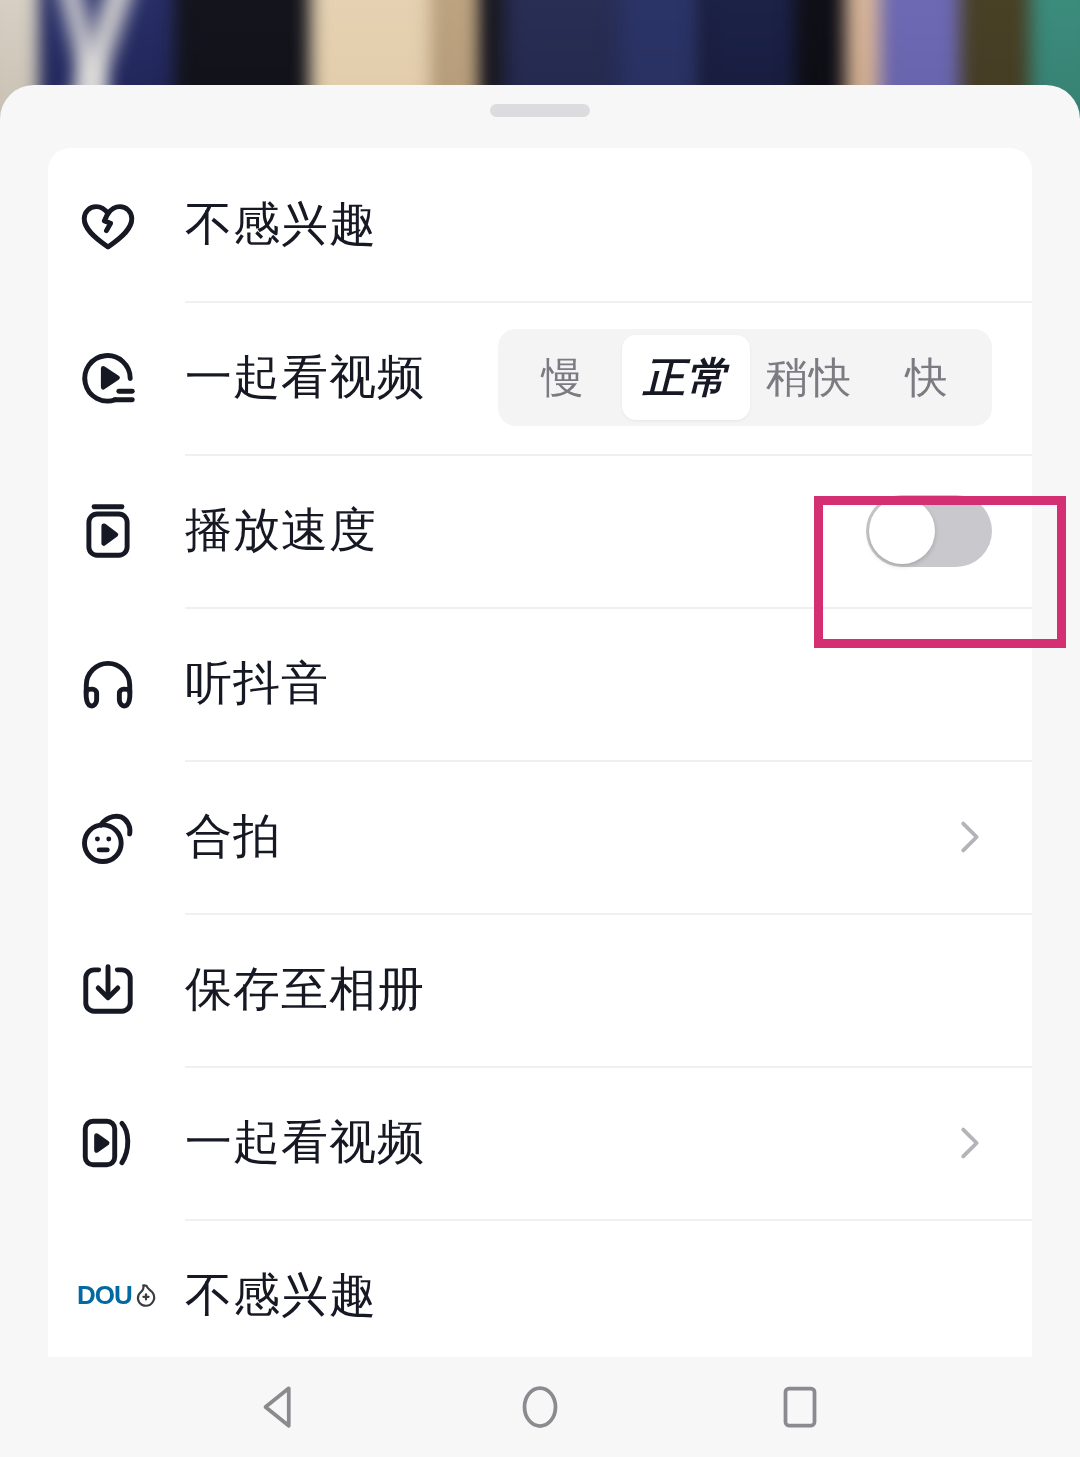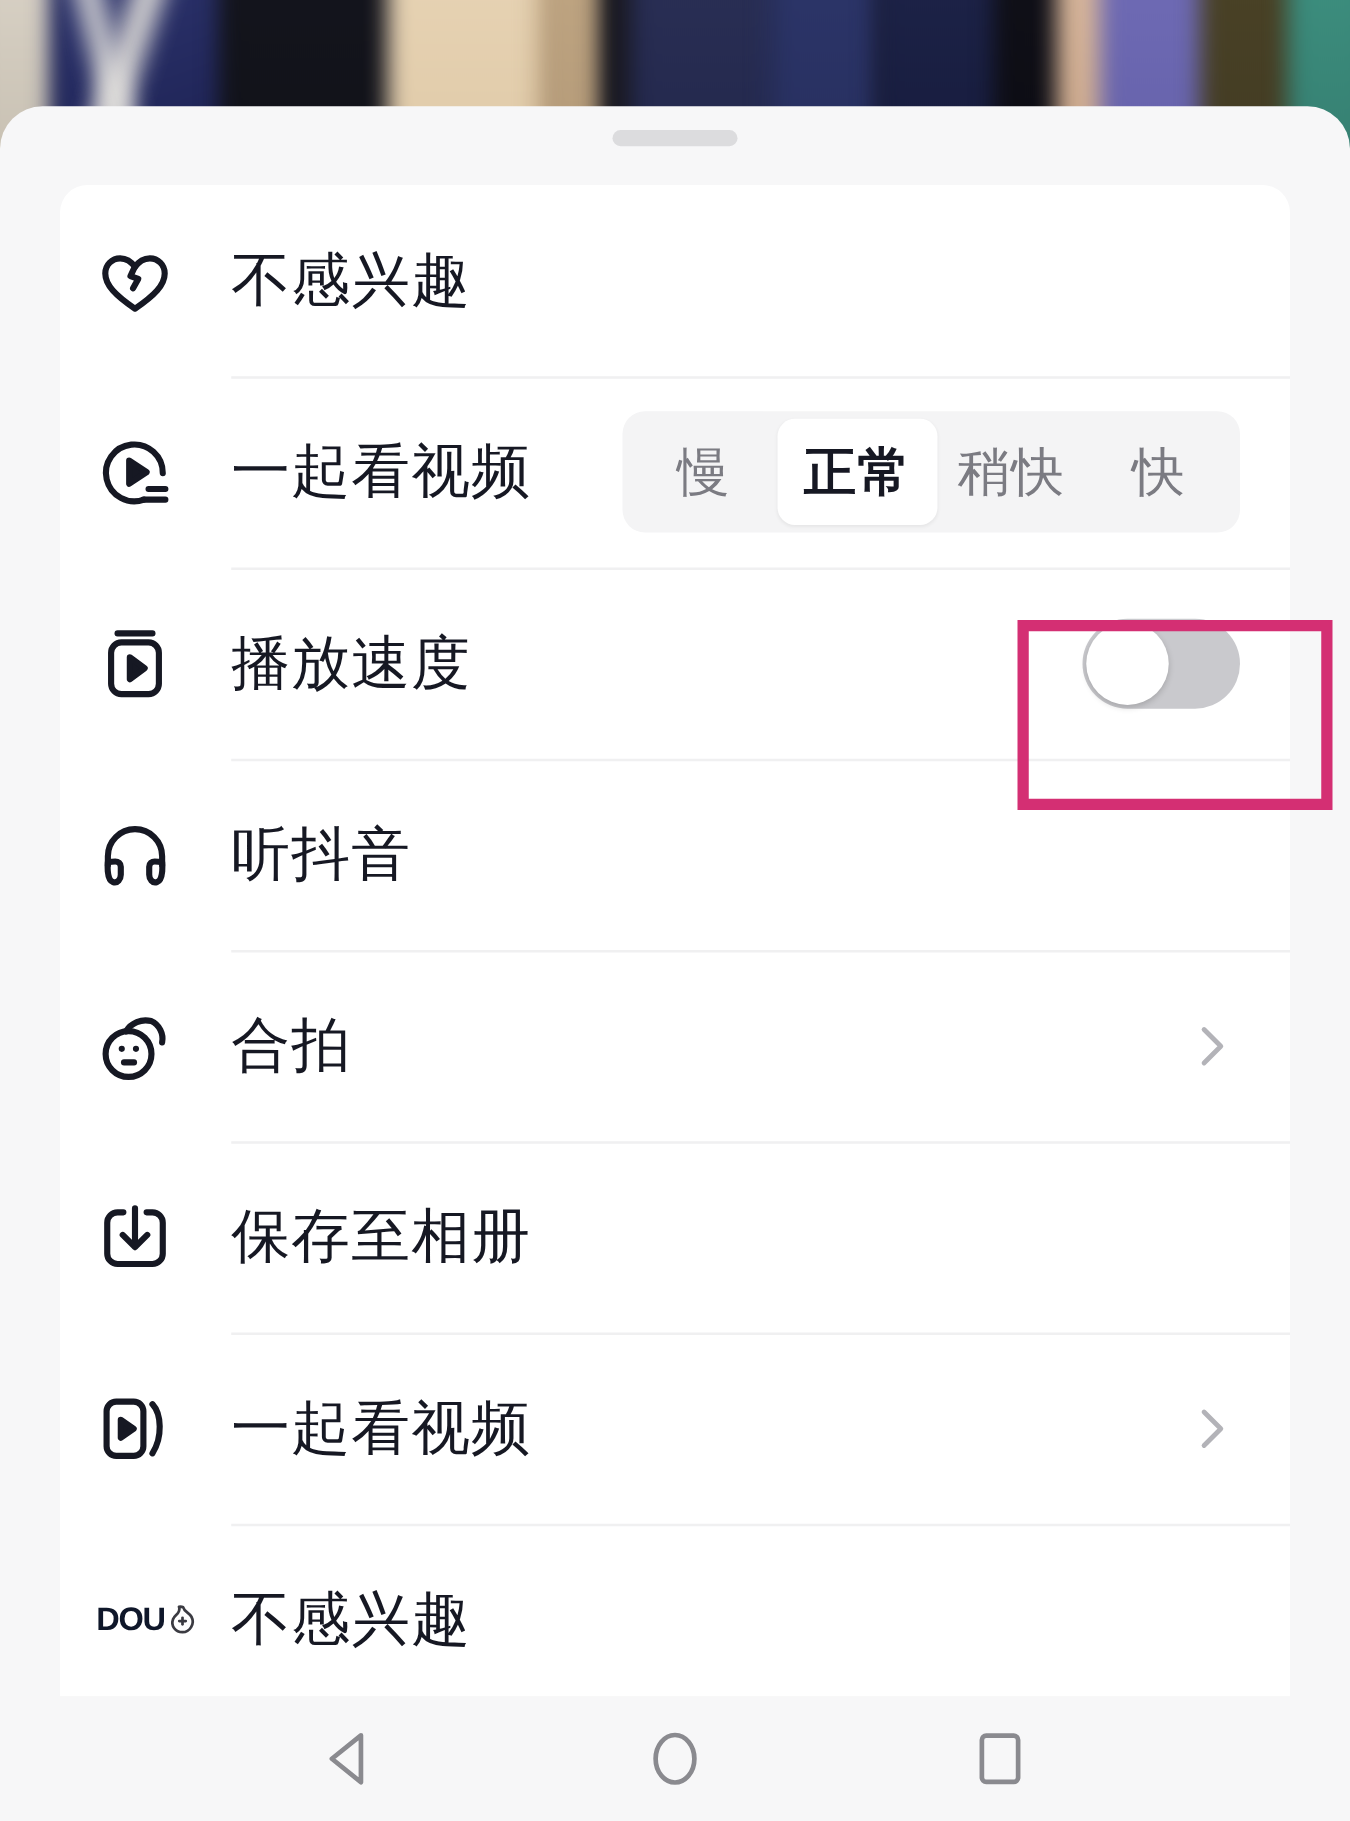--- a/index.html
+++ b/index.html
@@ -74,20 +74,21 @@
   .seg {
     display:flex; align-items:center; justify-content:center;
     height:85px; min-width:118px; padding:0 16px;
     font-size:42px; color:#7b7b82; letter-spacing:1px;
     border-radius:14px;
   }
   .seg.selected {
     background:#ffffff; color:#161823; font-weight:700;
     min-width:128px;
     box-shadow:0 1px 3px rgba(0,0,0,.06);
+    font-style:italic;
   }
 
   
   .toggle {
     position:relative; width:126px; height:72px;
     border-radius:36px; background:#c9c9cd;
   }
   .toggle .knob {
     position:absolute; top:3px; left:3px;
     width:66px; height:66px; border-radius:50%;
@@ -110,21 +111,21 @@
   .navbar {
     position:absolute; left:0; bottom:0; width:1080px; height:100px;
     background:#f7f7f8;
     display:flex; align-items:center; justify-content:center; gap:170px;
   }
   .navbar .nav-btn { display:flex; align-items:center; justify-content:center;
     width:90px; height:90px; }
   .navbar svg { display:block; }
 
   .dou-logo { font-size:26px; font-weight:800; letter-spacing:-1px;
-    color:#0f172a; display:flex; align-items:center; gap:1px; }
+    color:#0369a1; display:flex; align-items:center; gap:1px; }
 </style>
 </head>
 <body>
 
 <div id="screen">
 
   <div class="video-bg">
     <div class="strip" style="left:-20px;  width:70px;  background:linear-gradient(180deg,#d9d2c6,#b6ae9e);"></div>
     <div class="strip" style="left:40px;   width:150px; background:linear-gradient(160deg,#2e3570,#1b2050 60%,#2a3068);"></div>
     <div class="strip" style="left:60px;   width:26px;  background:#e9e6df; opacity:.85; transform:rotate(18deg);"></div>

